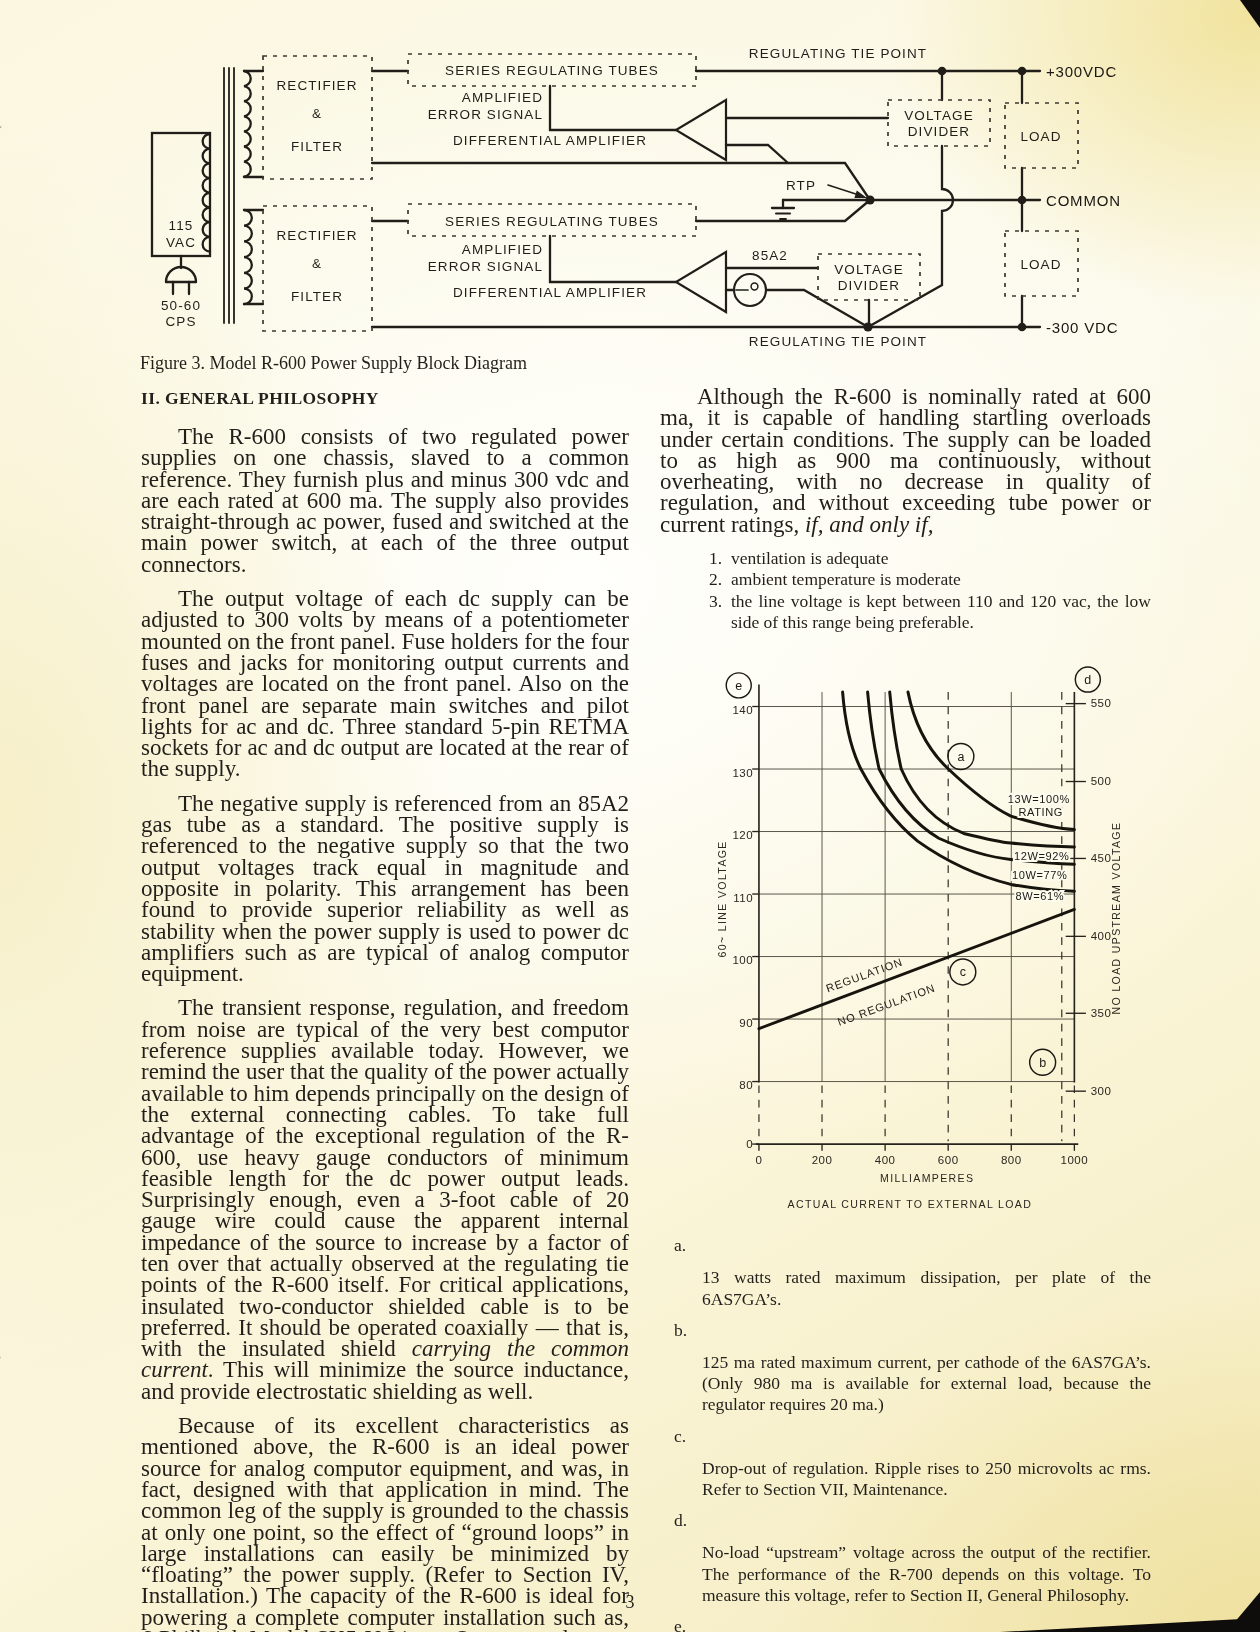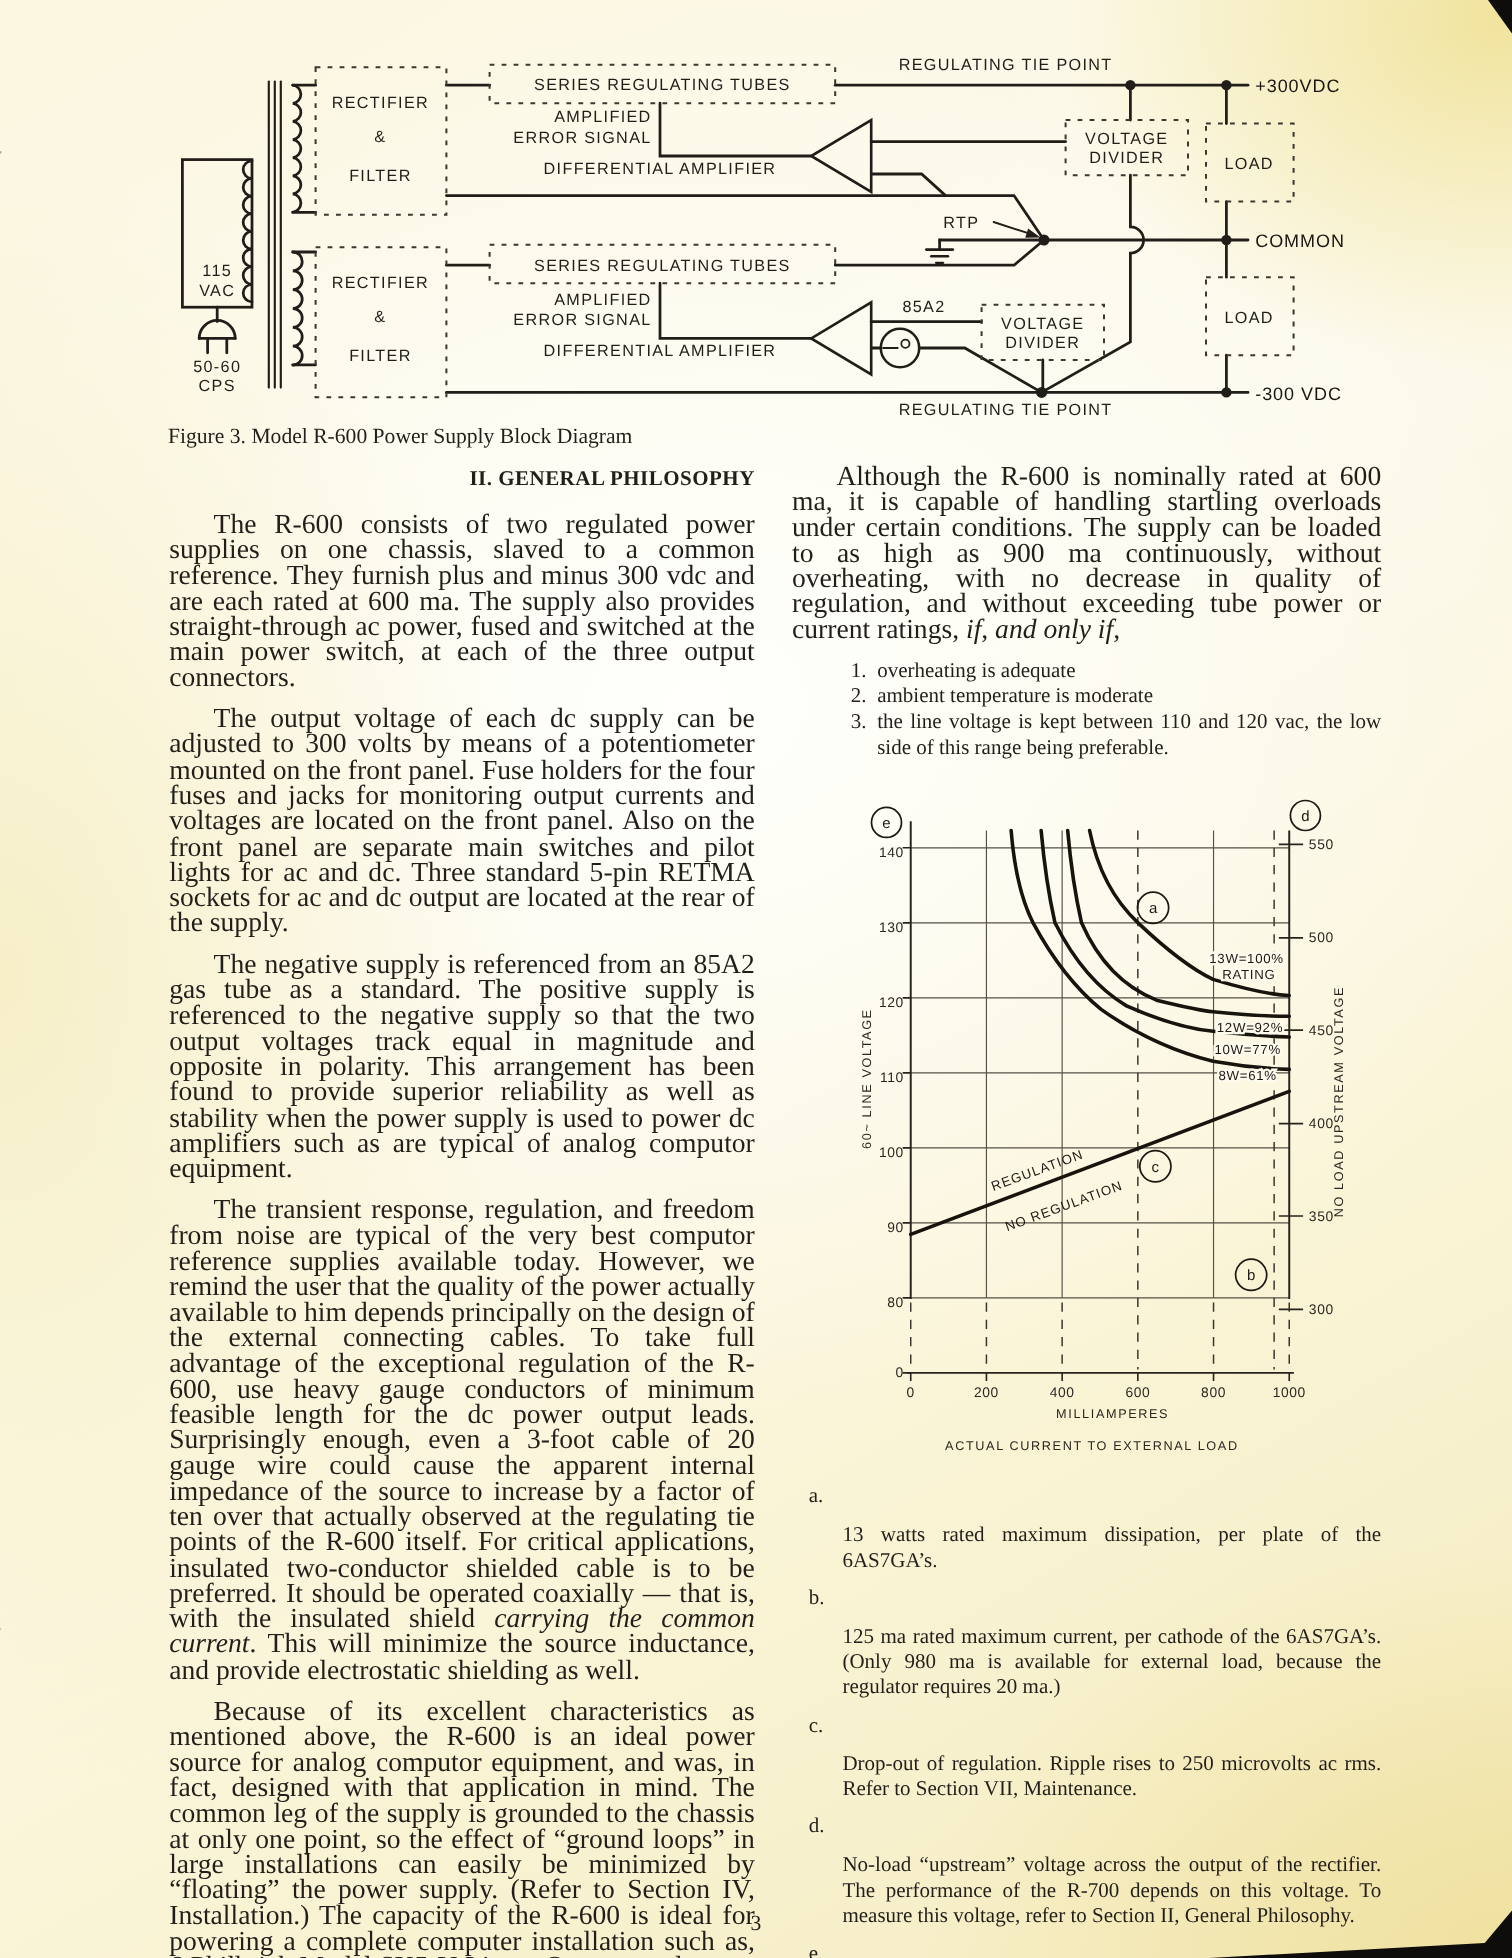--- a/index.html
+++ b/index.html
@@ -29,21 +29,21 @@
   .diagram{position:absolute;left:140px;top:38px;width:1010px;height:314px;}
   .fig3cap{position:absolute;left:140px;top:353px;width:1010px;text-align:left;
     font-size:18px;}
 
   .col{position:absolute;width:488px;top:388px;}
   .col-left{left:141px;}
   .col-right{left:660px;top:386px;width:491px;}
   .col p{margin:0 0 13px 0;font-size:23px;line-height:21.3px;text-align:justify;
     text-indent:37px;}
   .col p.noindent{text-indent:0;}
-  h2{margin:0 0 17px 0;font-size:17.5px;text-align:right;font-weight:bold;letter-spacing:.4px;}
+  h2{margin:0 0 17px 0;font-size:17.5px;text-align:left;font-weight:bold;letter-spacing:.4px;}
   .num-list{margin:0 0 11px 0;}
   .li{display:flex;font-size:17.5px;line-height:21.3px;padding-left:40px;}
   .li .num{flex:none;width:22px;text-align:right;margin-right:9px;}
   .li .txt{flex:1;text-align:justify;}
   .fig4{margin:4px 0 10px 22px;}
   .note{display:flex;margin:0 0 10px 0;font-size:17.5px;line-height:21.3px;padding-left:14px;}
   .note .lbl{flex:none;width:28px;}
   .note .txt{flex:1;text-align:justify;margin-top:32px;}
   .fig4cap{text-align:center;font-size:19px;line-height:23px;margin-top:2px;}
   .pageno{position:absolute;left:600px;top:1592px;width:60px;text-align:center;font-size:18px;}
@@ -198,21 +198,21 @@
     <p><span>The transient response, regulation, and freedom from noise are typical of the very best computor reference supplies available today. However, we remind the user that the quality of the power actually available to him depends principally on the design of the external connecting cables. To take full advantage of the exceptional regulation of the R-600, use heavy gauge conductors of minimum feasible length for the dc power output leads. Surprisingly enough, even a 3-foot cable of 20 gauge wire could cause the apparent internal impedance of the source to increase by a factor of ten over that actually observed at the regulating tie points of the R-600 itself. For critical applications, insulated two-conductor shielded cable is to be preferred. It should be operated coaxially — that is, with the insulated shield </span><em>carrying the common current</em><span>. This will minimize the source inductance, and provide electrostatic shielding as well.</span></p>
     <p>Because of its excellent characteristics as mentioned above, the R-600 is an ideal power source for analog computor equipment, and was, in fact, designed with that application in mind. The common leg of the supply is grounded to the chassis at only one point, so the effect of “ground loops” in large installations can easily be minimized by “floating” the power supply. (Refer to Section IV, Installation.) The capacity of the R-600 is ideal for powering a complete computer installation such as, 6 Philbrick Model SK5-U Linear Operators plus one SK5-M Multiplier-Divider, or as many as 20 Model USA-3 Stabilized Amplifiers, or 120 Model K2-W Operational Amplifiers.</p>
   </div>
 
   <div class="col col-right">
     <p><span>Although the R-600 is nominally rated at 600 ma, it is capable of handling startling overloads under certain conditions. The supply can be loaded to as high as 900 ma continuously, without overheating, with no decrease in quality of regulation, and without exceeding tube power or current ratings, </span><em>if, and only if,</em></p>
 
     <div class="num-list">
       <div class="li">
         <span class="num">1.</span>
-        <span class="txt">overheating is adequate</span>
+        <span class="txt">ventilation is adequate</span>
       </div>
       <div class="li">
         <span class="num">2.</span>
         <span class="txt">ambient temperature is moderate</span>
       </div>
       <div class="li">
         <span class="num">3.</span>
         <span class="txt">the line voltage is kept between 110 and 120 vac, the low side of this range being preferable.</span>
       </div>
     </div>

